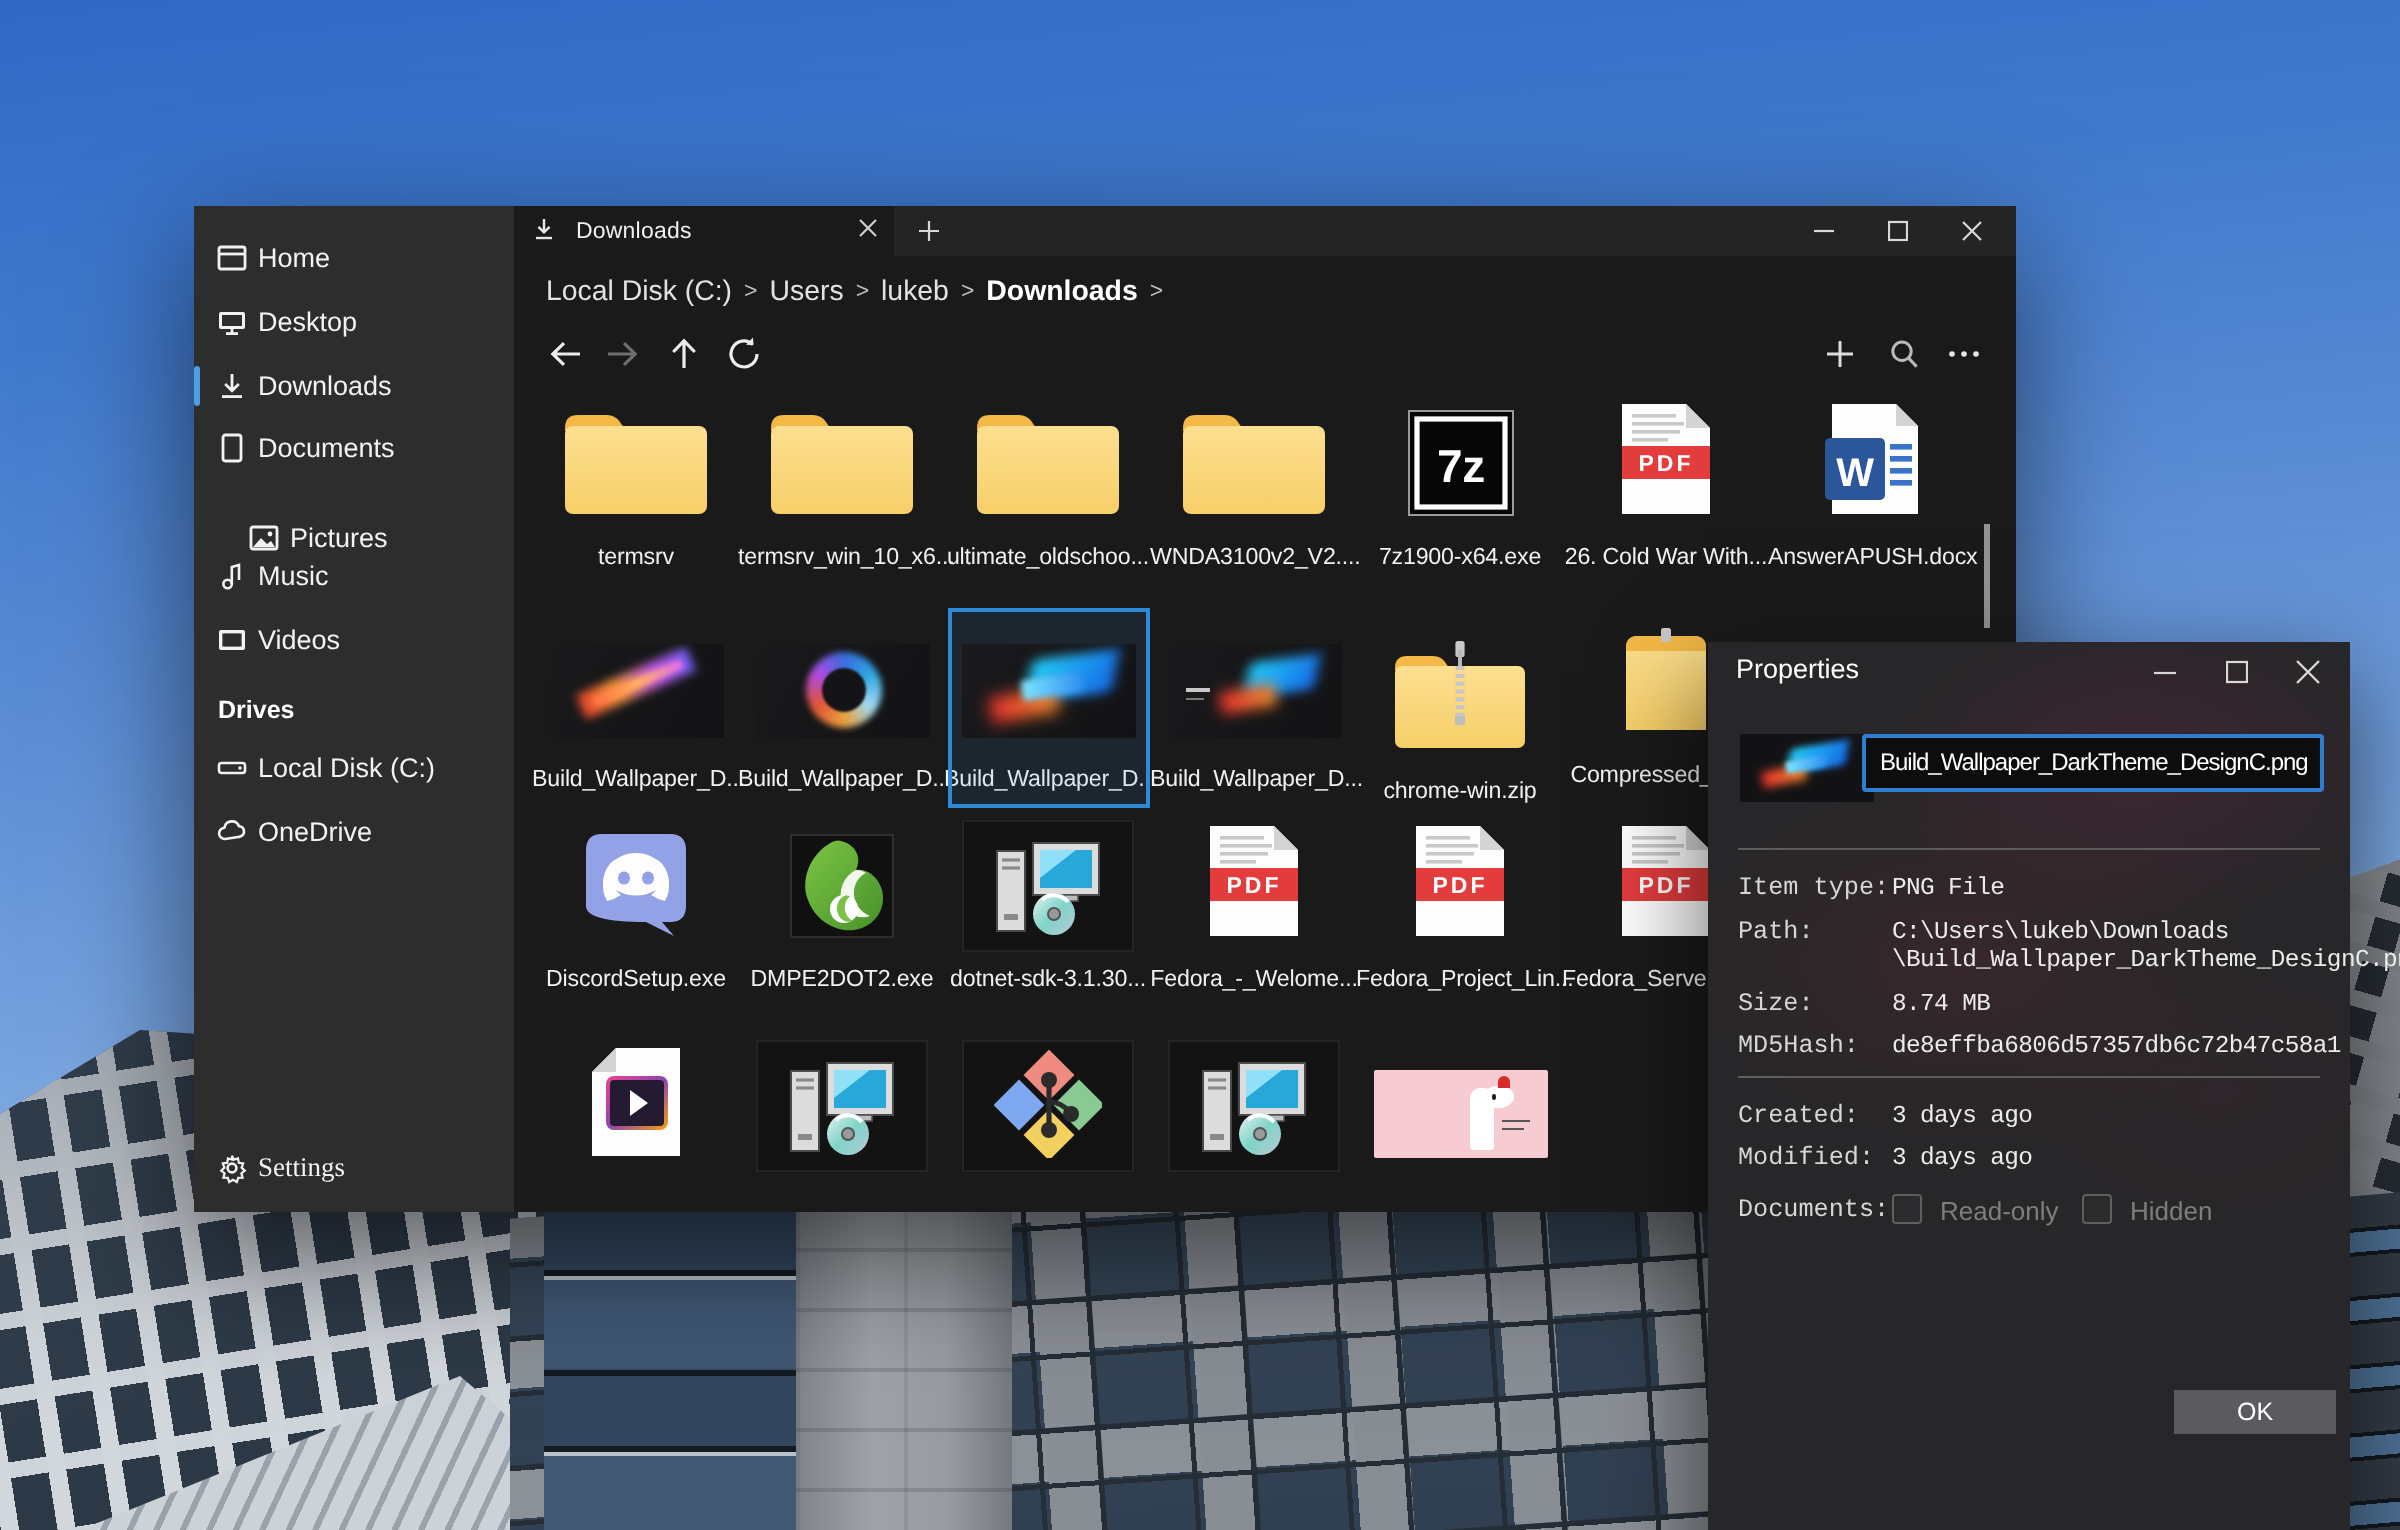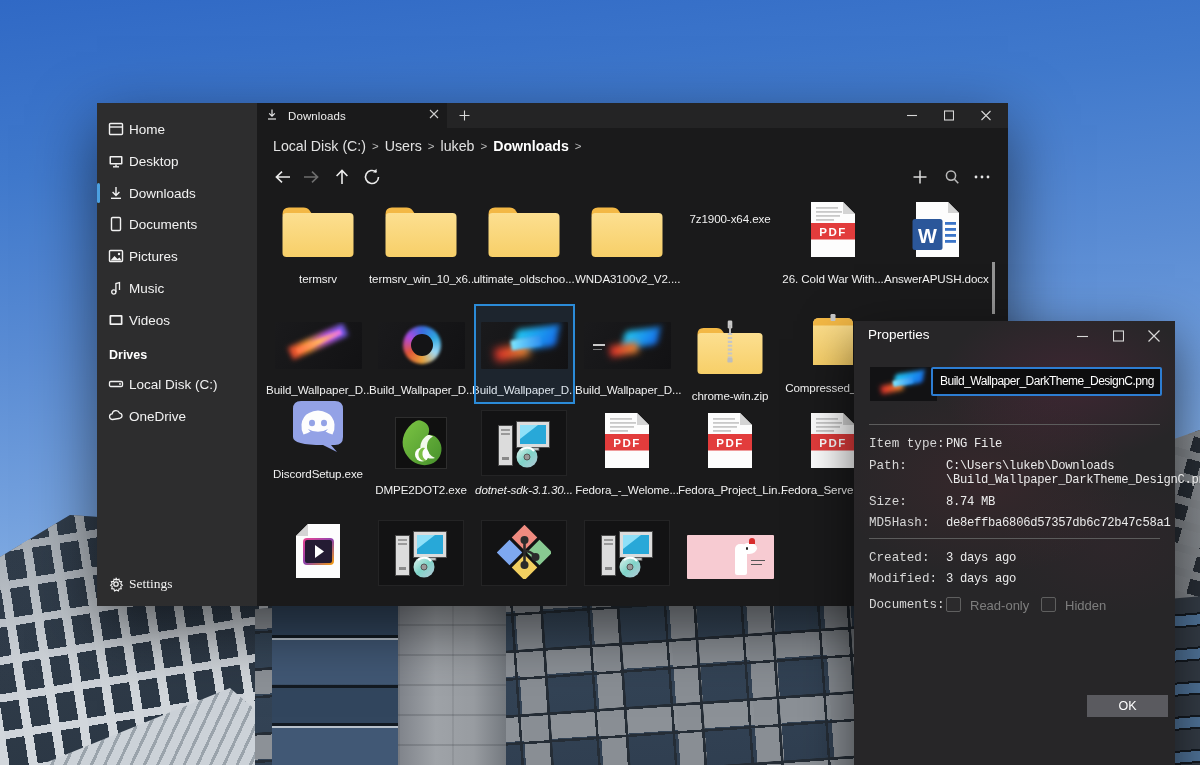--- a/index.html
+++ b/index.html
@@ -180,21 +180,21 @@
         <span class="tx">Downloads</span>
       </div>
     <div class="nav" style="top:105px;">
         <span class="ic">
           <svg width="16" height="16" viewBox="0 0 16 16">
             <rect x="3.5" y="1.5" width="9" height="13" rx="1.2" fill="none" stroke="#f2f2f2" stroke-width="1.4"></rect>
           </svg>
         </span>
         <span class="tx">Documents</span>
       </div>
-    <div class="nav" style="top:137px;">
+    <div class="nav" style="top:150px;margin-left:16px;">
         <span class="ic">
           <svg width="16" height="16" viewBox="0 0 16 16">
             <rect x="1.5" y="2.5" width="13" height="11" rx="1" fill="none" stroke="#f2f2f2" stroke-width="1.4"></rect>
             <path d="M2.5 12.5 L6.5 8 L9.5 11 L11.5 9.5 L13.5 12.5 Z" fill="#f2f2f2"></path>
             <circle cx="11" cy="6" r="1.2" fill="#f2f2f2"></circle>
           </svg>
         </span>
         <span class="tx">Pictures</span>
       </div>
     <div class="nav" style="top:169px;">
@@ -354,20 +354,27 @@
       <div class="cell r1" style="left:318px; top:95px;">
           <div class="icoa">
             <svg width="74" height="57" viewBox="0 0 74 57">
               <path d="M1.5 13 Q1.5 6.5 8 6.5 H22.5 Q26.5 6.5 28.8 9.8 L32 14.5 H1.5 Z" fill="#f3b845"></path>
               <rect x="1.5" y="12" width="71" height="44" rx="4" fill="url(#fg)"></rect>
             </svg>
           </div>
           <div class="lbl">WNDA3100v2_V2....</div>
         </div>
       <div class="cell r1" style="left:421px; top:95px;">
+          <div class="icoa">
+            <svg width="53" height="53" viewBox="0 0 53 53">
+              <rect x="0.5" y="0.5" width="52" height="52" fill="#060606" stroke="#9a9a9a" stroke-width="1"></rect>
+              <rect x="4.5" y="4.5" width="44" height="44" fill="none" stroke="#fff" stroke-width="2.6"></rect>
+              <text x="26.5" y="36" font-size="23" font-weight="bold" fill="#fff" text-anchor="middle" font-family="Liberation Sans">7z</text>
+            </svg>
+          </div>
           <div class="lbl">7z1900-x64.exe</div>
         </div>
       <div class="cell r1" style="left:524px; top:95px;">
           <div class="icoa">
             <svg width="46" height="57" viewBox="0 0 46 57">
               <path d="M1 1 H33 L45 13 V56 H1 Z" fill="#fdfdfd"></path>
               <path d="M33 1 L45 13 H33 Z" fill="#d4d4d4"></path>
               <g fill="#c9c9c9">
                 <rect x="6" y="6" width="22" height="1.8"></rect>
                 <rect x="6" y="10" width="26" height="1.8"></rect>
@@ -454,21 +461,21 @@
           <div class="icoa" style="height:52px;">
             <svg width="44" height="53" viewBox="0 0 44 53">
               <path d="M2 10 Q2 4 8 4 H36 Q42 4 42 10 V51 H2 Z" fill="url(#fg)"></path>
               <path d="M2 10 Q2 4 8 4 H36 Q42 4 42 10 V11.5 H2 Z" fill="#f3b845"></path>
               <rect x="19.5" y="0" width="5" height="7" rx="1.2" fill="#c8c8c8"></rect>
             </svg>
           </div>
           <div class="lbl">Compressed_old...</div>
         </div>
 
-      <div class="cell r3" style="left:9px; top:294px;">
+      <div class="cell r3" style="left:9px; top:310px;">
           <div class="icoa">
             <svg width="54" height="54" viewBox="0 0 54 54">
               <path d="M10 2 H44 Q52 2 52 10 V38 Q52 46 44 46 H40 L46 53 L32 46 Q2 46 2 38 V10 Q2 2 10 2 Z" fill="#93a2e6"></path>
               <path d="M18 14 Q22 11.5 27 11.5 Q32 11.5 36 14 Q42.5 17 43.5 25.5 Q44 31 41.5 35.5 Q37.5 34.5 34.5 32.5 Q35.8 31.5 37 30 Q32.5 32.8 27 32.8 Q21.5 32.8 17 30 Q18.2 31.5 19.5 32.5 Q16.5 34.5 12.5 35.5 Q10 31 10.5 25.5 Q11.5 17 18 14 Z" fill="#fdfdfd"></path>
               <ellipse cx="21" cy="24" rx="3" ry="3.3" fill="#93a2e6"></ellipse>
               <ellipse cx="33" cy="24" rx="3" ry="3.3" fill="#93a2e6"></ellipse>
             </svg>
           </div>
           <div class="lbl">DiscordSetup.exe</div>
         </div>
@@ -477,21 +484,21 @@
             <svg width="52" height="52" viewBox="0 0 52 52">
               <rect x="0.5" y="0.5" width="51" height="51" fill="#101010" stroke="#2e2e2e"></rect>
               <path d="M21 4 C 10 10, 5 23, 9 33 C 13 44, 25 51, 36 47 C 44 44, 48 36, 46 28 C 44 21, 38 17, 33 18 C 36 12, 33 6, 27 4 C 25 3, 23 3, 21 4 Z" fill="url(#grn)"></path>
               <path d="M33 18 C 27 21, 24 28, 26 34 C 28 40, 34 43, 40 41 C 35 39, 31.5 34, 32 28.5 C 32.4 24.5, 34.5 21, 38 19.5 C 36.5 18.6, 35 18, 33 18 Z" fill="#f2f9ec"></path>
               <circle cx="27" cy="37.5" r="7" fill="#fdfdfd"></circle>
               <path d="M27 31 C 23.5 33, 22.5 37.5, 24.5 41 C 26 43.5, 29 44.5, 31.5 43.5 C 28.5 42, 27 39, 27.5 35.5 C 27.8 33.8, 28.5 32.3, 30 31.2 C 29 30.7, 28 30.6, 27 31 Z" fill="#7cc045"></path>
             </svg>
           </div>
           <div class="lbl">DMPE2DOT2.exe</div>
         </div>
-      <div class="cell r3" style="left:215px; top:310px;font-style:italic;">
+      <div class="cell r3" style="left:215px; top:310px;">
           <div class="icoa">
             <div class="xbox"></div>
             <svg width="56" height="50" viewBox="0 0 56 50">
               <rect x="2.5" y="6.5" width="14" height="40" fill="#dcdcdc" stroke="#4a4a4a"></rect>
               <line x1="5" y1="11" x2="14" y2="11" stroke="#8a8a8a" stroke-width="1.6"></line>
               <line x1="5" y1="15" x2="14" y2="15" stroke="#8a8a8a" stroke-width="1.6"></line>
               <rect x="6" y="38" width="7" height="3" fill="#8a8a8a"></rect>
               <rect x="20.5" y="2.5" width="33" height="26" fill="#dcdcdc" stroke="#4a4a4a"></rect>
               <rect x="24" y="6" width="26" height="19" fill="#28a8d8"></rect>
               <path d="M24 6 H42 L24 20 Z" fill="#8fe0f8"></path>

